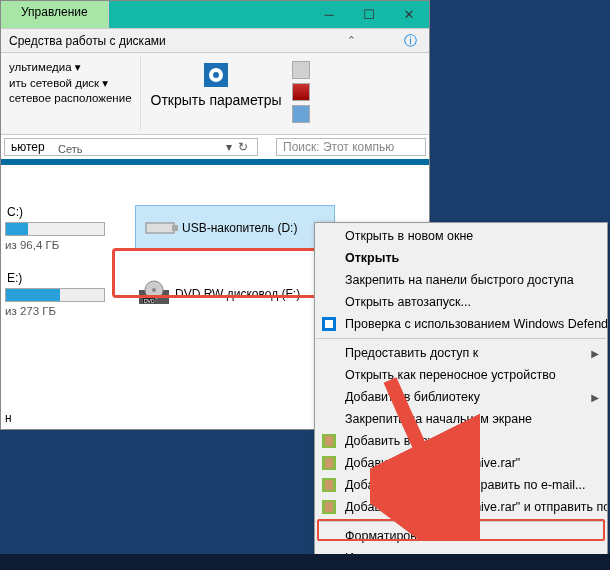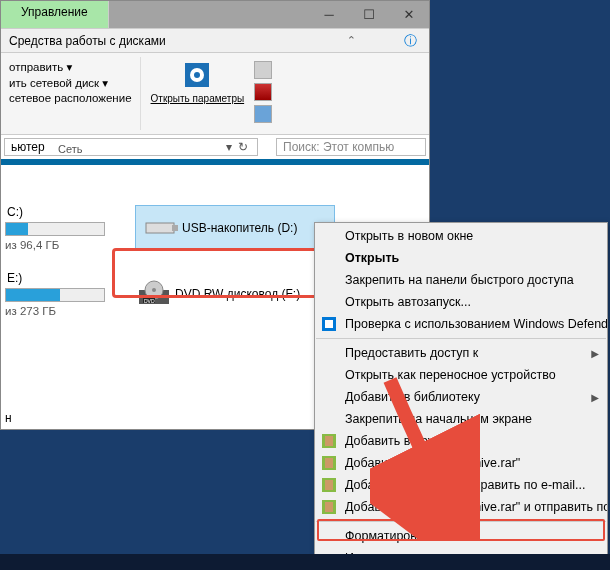--- a/index.html
+++ b/index.html
@@ -1,37 +1,37 @@
 <!DOCTYPE html>
 <html><head>
 <meta charset="utf-8">
 <style>
 * { box-sizing: border-box; margin: 0; padding: 0; font-family: "Segoe UI", Tahoma, sans-serif; }
 body { width: 610px; height: 570px; background: #1a3d6b; position: relative; overflow: hidden; }
 
 .window { position: absolute; left: 0; top: 0; width: 430px; height: 430px; background: #fff; border: 1px solid #888; }
 
-.titlebar { display: flex; height: 28px; background: #a3a3a3; border-bottom: 1px solid #ccc; }
+.titlebar { display: flex; height: 28px; background: #14b8a6; border-bottom: 1px solid #ccc; }
 .titlebar .tab-active { background: #a8e6a8; padding: 4px 20px; font-size: 12px; border-right: 1px solid #ccc; }
 .titlebar .spacer { flex: 1; }
 .titlebar .winbtn { width: 40px; display: flex; align-items: center; justify-content: center; font-size: 13px; color: #333; }
 .titlebar .winbtn.close { width: 40px; }
 
 .ribbonbar { display: flex; align-items: center; height: 24px; background: #f0f0f0; border-bottom: 1px solid #ccc; padding: 0 8px; font-size: 12px; gap: 40px; }
 .ribbonbar .spacer { flex: 1; }
 .ribbonbar .chev { color: #666; font-size: 11px; padding: 0 4px; }
 .ribbonbar .help { color: #0078d7; font-size: 13px; padding: 0 4px; }
 
 .ribbon { display: flex; height: 82px; background: #f5f5f5; border-bottom: 1px solid #ccc; padding: 4px 0; }
 .ribbon-group { display: flex; flex-direction: column; border-right: 1px solid #ddd; padding: 0 4px; }
 .ribbon-group-body { flex: 1; display: flex; }
 .ribbon-group-label { font-size: 11px; text-align: center; color: #555; margin-top: 36px; }
 .ribbon-small-list { display: flex; flex-direction: column; justify-content: space-around; font-size: 11.5px; padding: 2px 4px; }
 .ribbon-small-item { padding: 1px 0; white-space: nowrap; }
-.ribbon-big { display: flex; flex-direction: column; align-items: center; padding: 2px 6px; font-size: 10px; text-align: center; text-decoration: underline; }
+.ribbon-big { display: flex; flex-direction: column; align-items: center; padding: 2px 6px; font-size: 14px; text-align: center; }
 .ribbon-big svg, .ribbon-big .iconbox { width: 32px; height: 32px; margin-bottom: 2px; }
 .ribbon-mini-icons { display: flex; flex-direction: column; gap: 4px; padding: 4px; }
 .ribbon-mini-icons .mi { width: 18px; height: 18px; background: #e0e0e0; border: 1px solid #aaa; }
 
 .addrbar { display: flex; height: 30px; padding: 3px; gap: 18px; border-bottom: 6px solid #0369a1; }
 .pathbox { flex: 1; border: 1px solid #bbb; display: flex; align-items: center; padding: 0 6px; font-size: 12px; }
 .pathbox .spacer { flex: 1; }
 .pathbox .btn { color: #555; padding: 0 3px; font-size: 12px; }
 .searchbox { width: 150px; border: 1px solid #bbb; display: flex; align-items: center; padding: 0 6px; font-size: 12px; color: #888; }
 
@@ -78,21 +78,21 @@
     <span>Средства работы с дисками</span>
     <div class="spacer"></div>
     <span class="chev">⌃</span>
     <span class="help">ⓘ</span>
   </div>
 
   <div class="ribbon">
     <div class="ribbon-group">
       <div class="ribbon-group-body">
         <div class="ribbon-small-list">
-          <div class="ribbon-small-item">отправить ▾</div>
+          <div class="ribbon-small-item">ультимедиа ▾</div>
           <div class="ribbon-small-item">ить сетевой диск ▾</div>
           <div class="ribbon-small-item">сетевое расположение</div>
         </div>
       </div>
       <div class="ribbon-group-label">Сеть</div>
     </div>
     <div class="ribbon-group" style="border-right:none;">
       <div class="ribbon-group-body">
         <div class="ribbon-big">
           <svg viewBox="0 0 32 32">

